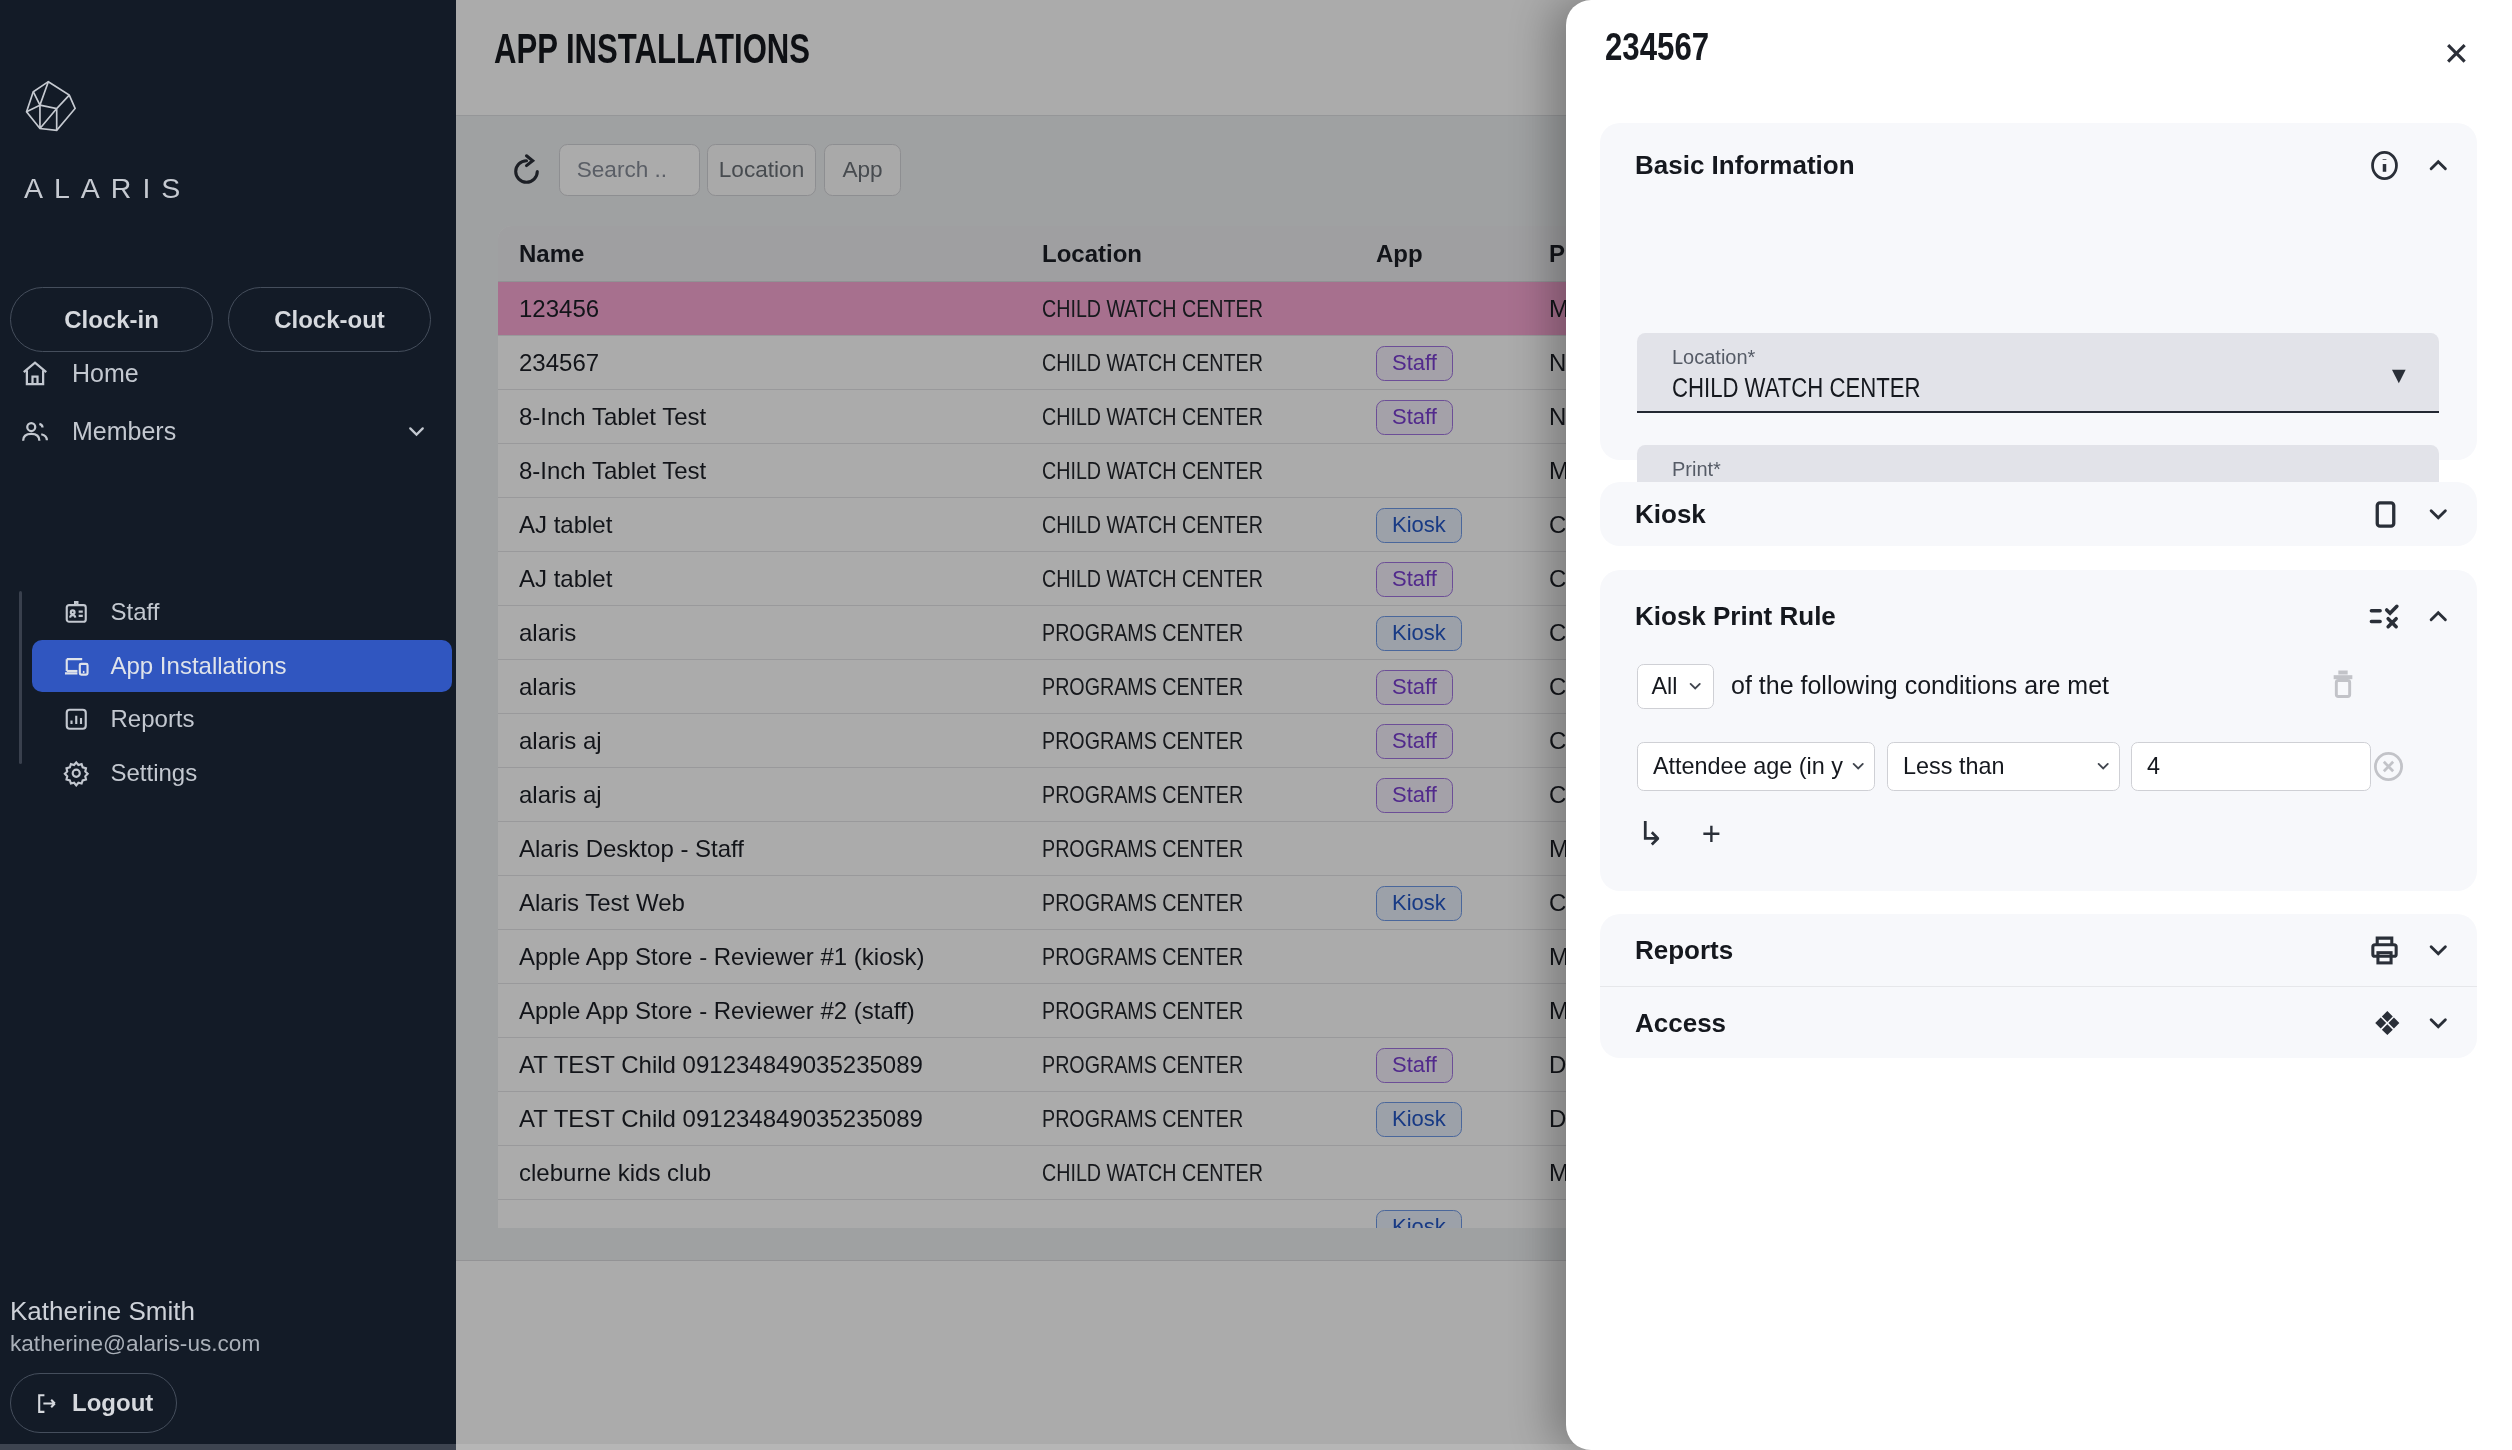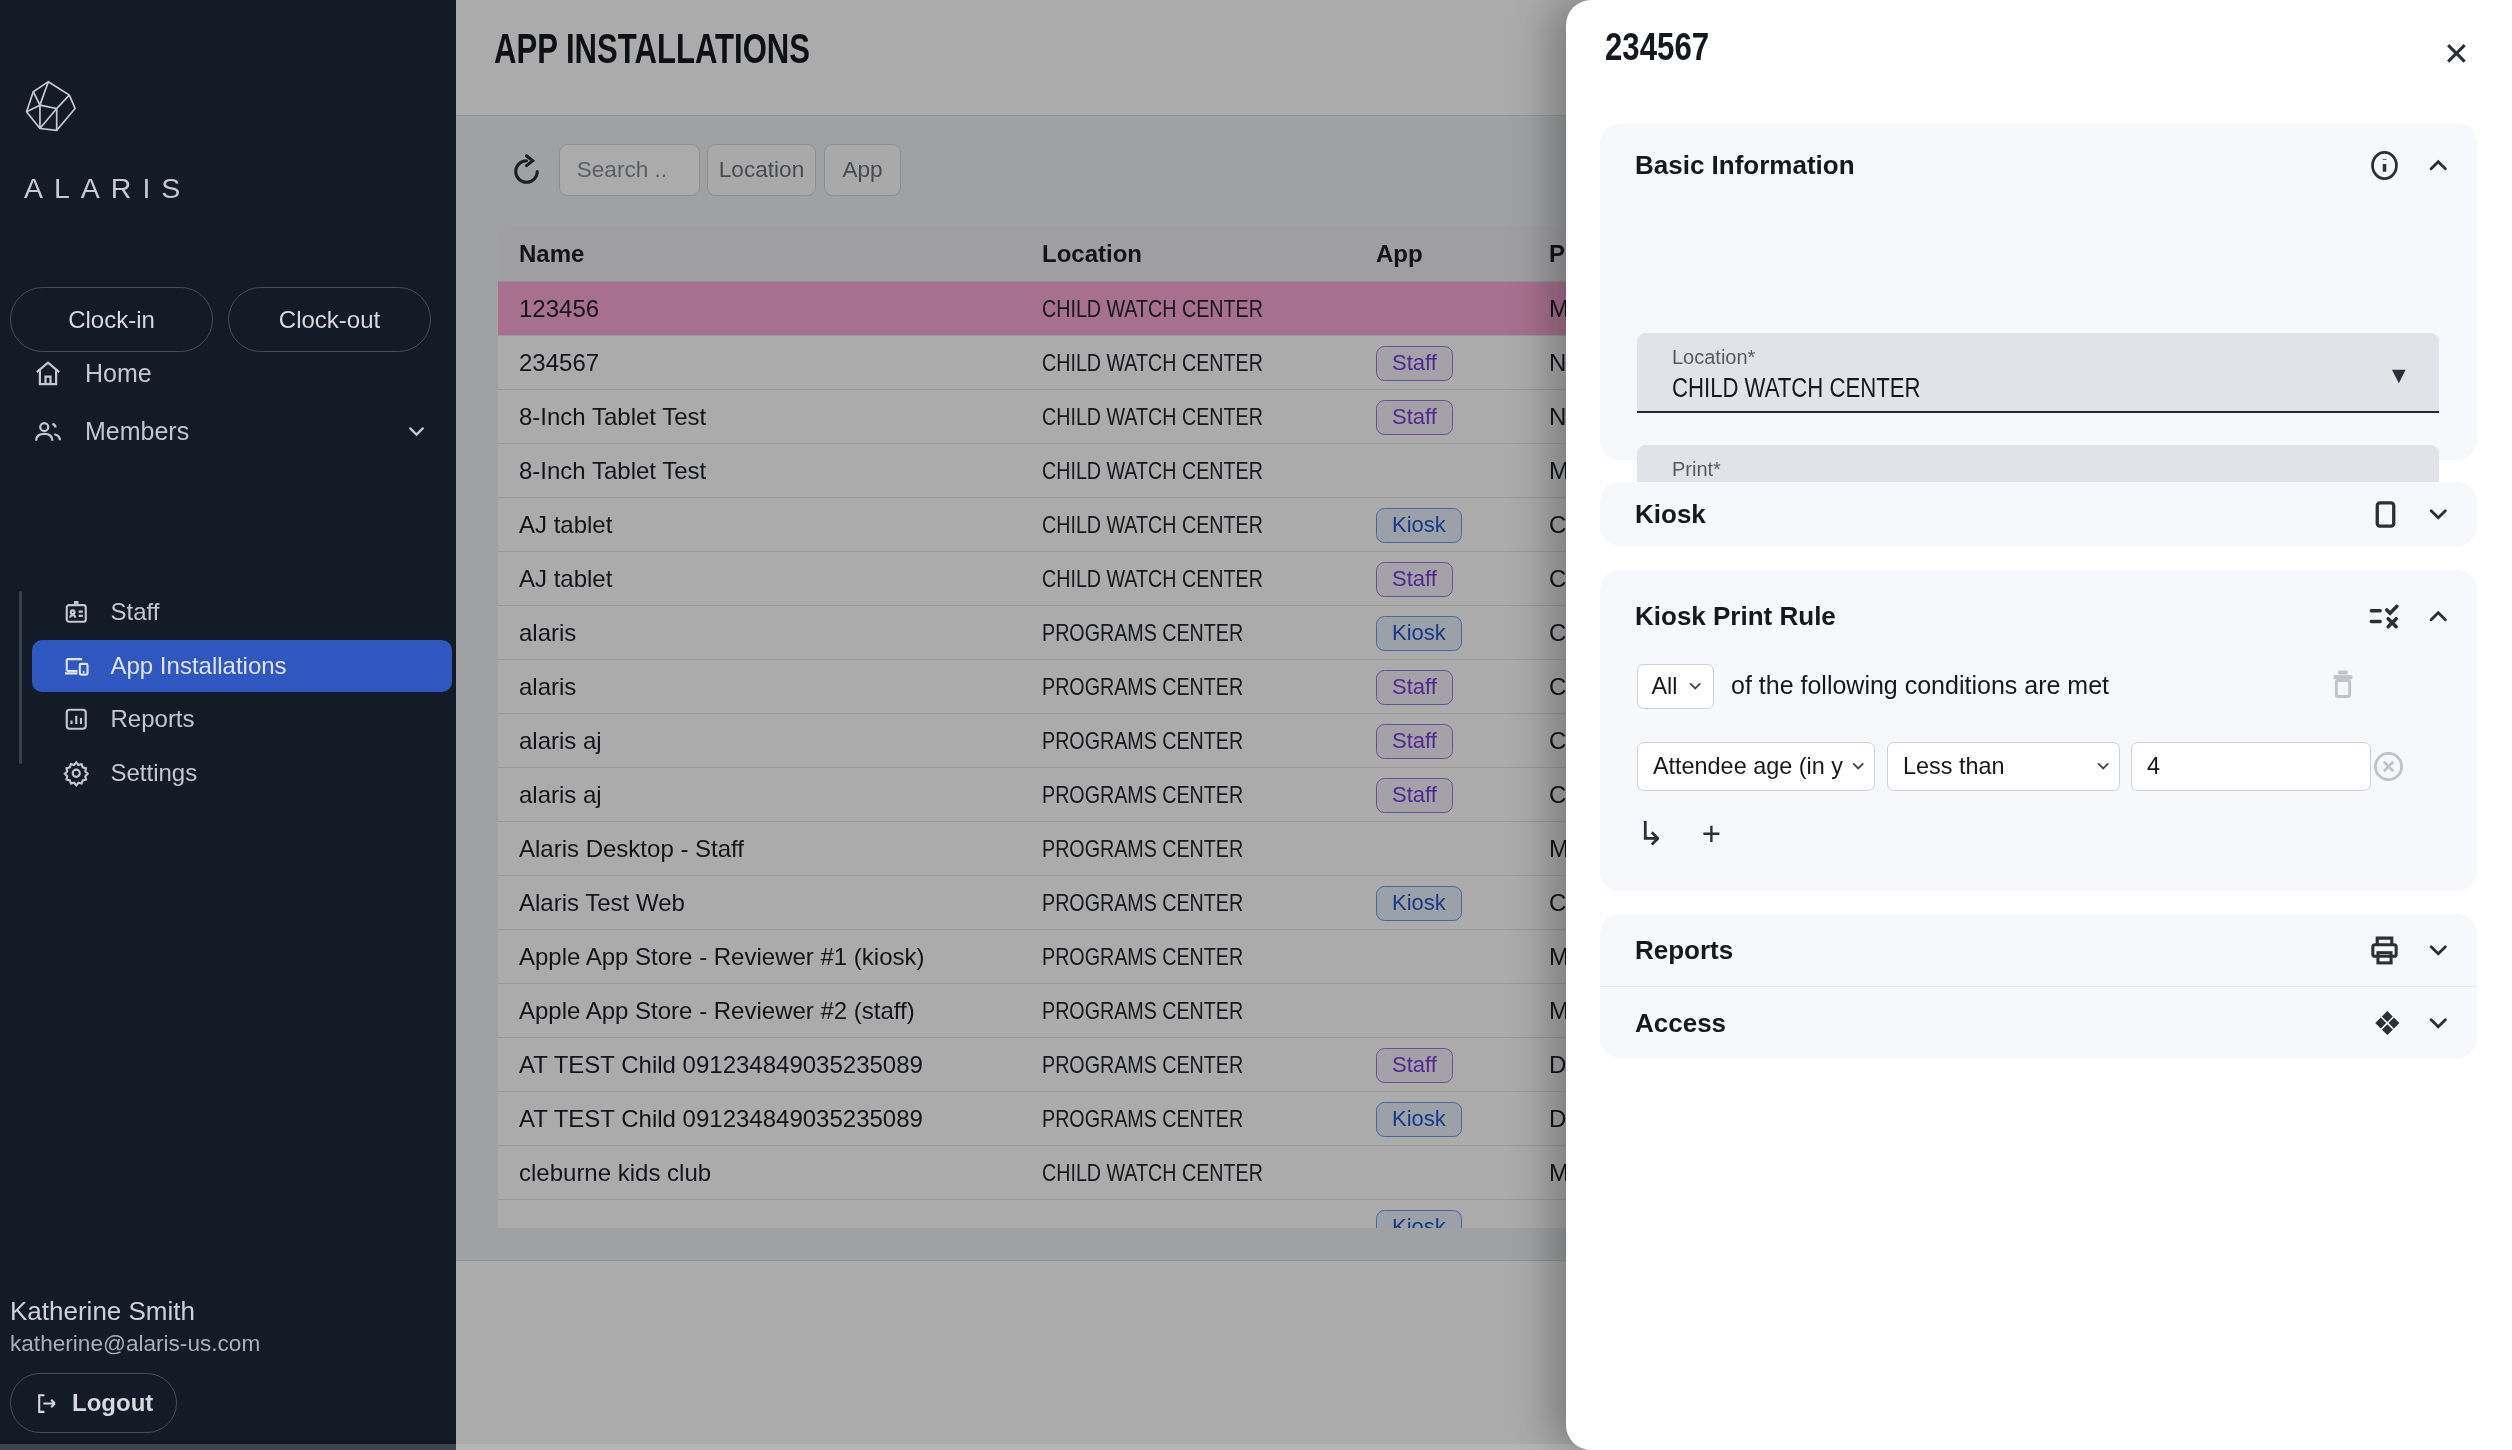--- a/index.html
+++ b/index.html
@@ -4,24 +4,24 @@
 <style>
   * { margin:0; padding:0; box-sizing:border-box; }
   html,body { width:2512px; height:1450px; font-family:"Liberation Sans", sans-serif; }
   #page { position:relative; width:2512px; height:1450px; background:#eef0f2; overflow:hidden; }
   .cond { display:inline-block; transform:scaleX(.82); transform-origin:0 50%; white-space:nowrap; }
 
   
   #sidebar { position:absolute; left:0; top:0; width:456px; height:1450px; background:#131b27; color:#c3c8d0; z-index:10; }
   .logo-icon { position:absolute; left:22.6px; top:80px; }
   .logo-text { position:absolute; left:24px; top:172px; font-size:28.5px; letter-spacing:11px; color:#c6cad1; font-weight:400; }
-  .clock-btn { position:absolute; top:287px; height:65px; border:1.7px solid #454e5c; border-radius:33px; background:transparent; color:#d6d9de; font-size:24px; font-weight:400; font-family:inherit; display:flex; align-items:center; justify-content:center; cursor:pointer; }
+  .clock-btn { position:absolute; top:287px; height:65px; border:1.7px solid #454e5c; border-radius:33px; background:transparent; color:#d6d9de; font-size:24px; font-weight:700; font-family:inherit; display:flex; align-items:center; justify-content:center; cursor:pointer; }
   #clock-in { left:10px; width:203px; }
   #clock-out { left:228px; width:203px; }
-  .nav-item { position:absolute; left:0; width:456px; height:55px; display:flex; align-items:center; gap:22px; padding-left:33px; font-size:25px; color:#c3c8d0; cursor:pointer; }
+  .nav-item { position:absolute; left:0; width:456px; height:55px; display:flex; align-items:center; gap:22px; padding-left:20px; font-size:25px; color:#c3c8d0; cursor:pointer; }
   .nav-item .chev { position:absolute; right:27px; }
   .sub-item { position:absolute; left:32px; width:420px; height:52px; display:flex; align-items:center; gap:20px; padding-left:30px; font-size:24px; color:#c3c8d0; border-radius:10px; cursor:pointer; }
   .sub-item.active { background:#3056c0; color:#dfe3ea; }
   .subline { position:absolute; left:19px; top:591px; width:2.5px; height:173px; background:#39404d; border-radius:1.7px; }
   .user-name { position:absolute; left:10px; top:1296px; font-size:26px; color:#cdd1d8; }
   .user-email { position:absolute; left:10px; top:1331px; font-size:22.6px; color:#aab0b9; }
   #logout { position:absolute; left:10px; top:1373px; width:167px; height:60px; border:1.7px solid #454e5c; border-radius:30px; background:transparent; color:#d6d9de; font-size:24px; font-weight:700; font-family:inherit; display:flex; align-items:center; justify-content:center; gap:13.4px; cursor:pointer; }
   svg.icn { display:block; }
 
   

